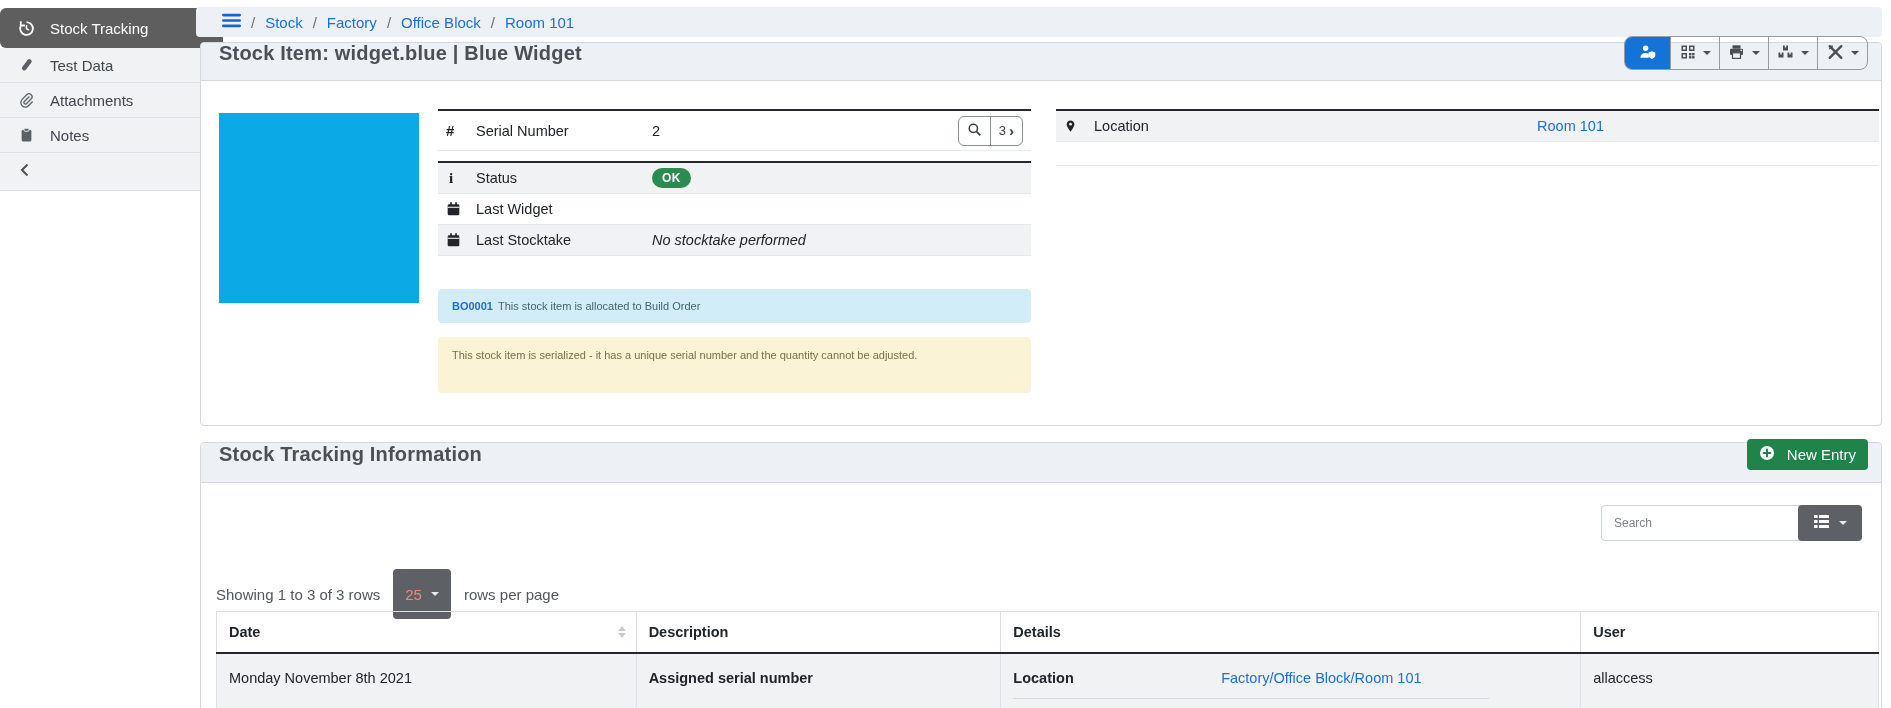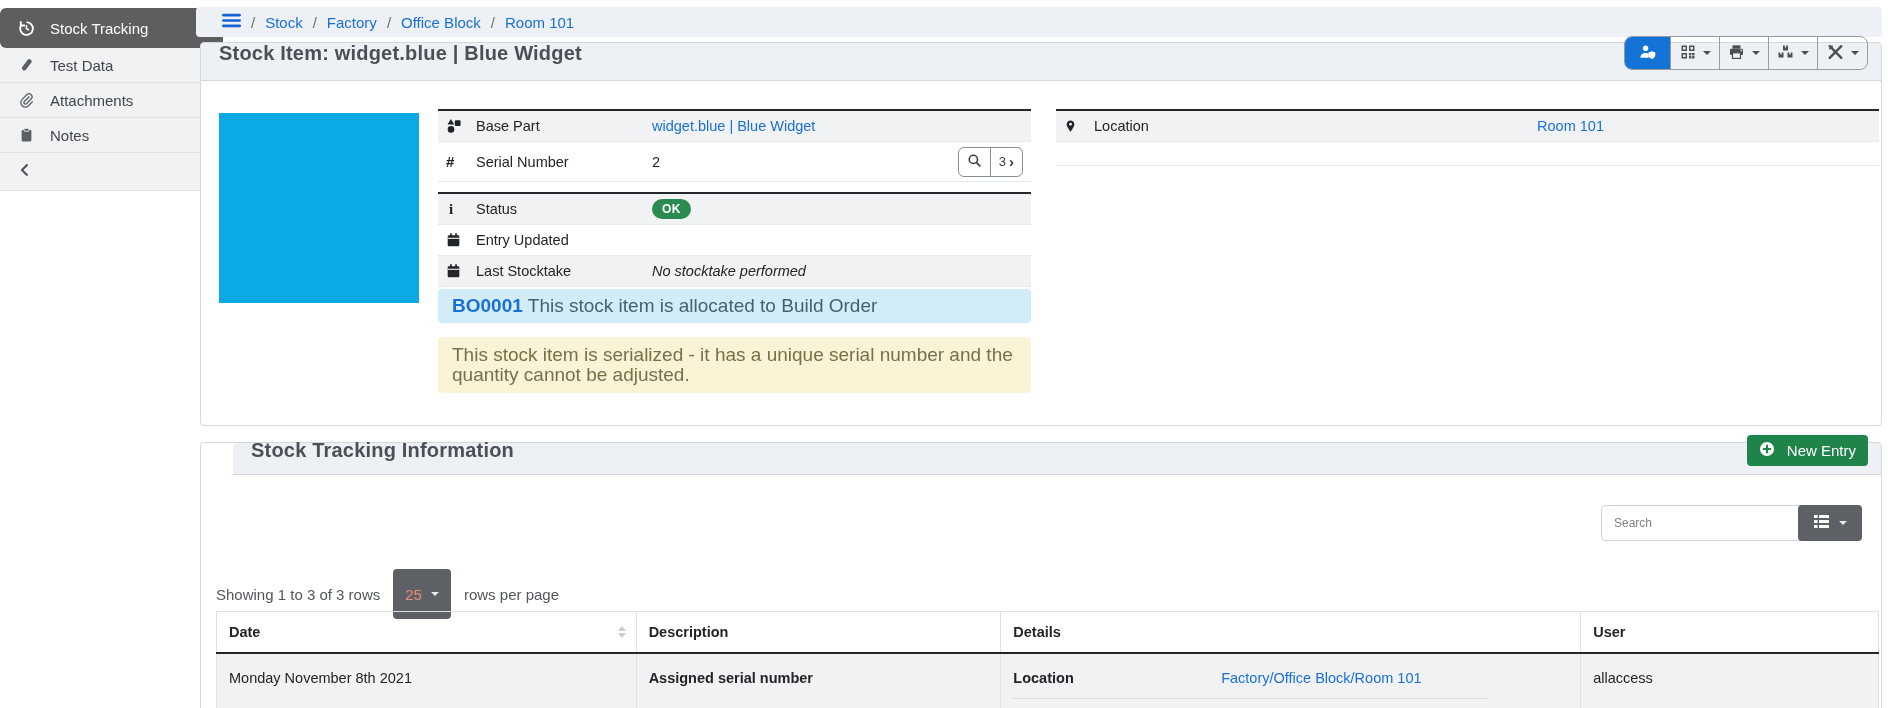--- a/index.html
+++ b/index.html
@@ -47,21 +47,21 @@
     position:absolute; left:200px; width:1682px;
     background:#fff; border:1px solid #d4d8dc; border-radius:4px;
   }
   #card-item  { top:42px;  height:384px; }
   #card-track { top:442px; height:330px; }
   .card-header {
     height:38px; background:#edf1f5; border-bottom:1px solid #d4d8dc;
     border-radius:4px 4px 0 0;
     display:flex; align-items:center; padding:0 13px 17px 18px;
   }
-  #card-track .card-header { height:32px;margin-left:32px; }
+  #card-track .card-header { height:40px; }
   .card-title { font-size:20px; font-weight:600; color:#4a5056; letter-spacing:.2px; }
 
   
   .action-group {
     margin-left:auto; display:flex; height:34px;
     border:1px solid #969ca2; border-radius:8px; overflow:hidden;
   }
   .hbtn {
     display:flex; align-items:center; justify-content:center; gap:7px;
     width:49px; color:#4a4f54; border-right:1px solid #969ca2;
@@ -102,21 +102,21 @@
     margin-left:auto; display:flex; height:30px;
     border:1px solid #878e95; border-radius:6px; overflow:hidden; background:#fff;
   }
   .snav-btn {
     display:flex; align-items:center; justify-content:center; gap:3px;
     padding:0 8px; font-size:13px; color:#3c4146; cursor:pointer;
   }
   .snav-btn + .snav-btn { border-left:1px solid #878e95; }
   .snav-chev { font-size:15px; font-weight:700; line-height:1; }
 
-  .alert { position:absolute; left:237px; width:593px; border-radius:4px; font-size:19px; }
+  .alert { position:absolute; left:237px; width:593px; border-radius:4px; font-size:11px; }
   .alert-info {
     top:246px; height:34px; display:flex; align-items:center; gap:5px;
     background:#d2edf8; color:#44636f; padding:0 14px;
   }
   .alert-info a { color:#1a6fd8; font-weight:700; }
   .alert-warn {
     top:294px; height:56px; background:#fbf3d5; color:#7a7048;
     padding:8px 14px; line-height:20px;
   }
 
@@ -303,31 +303,20 @@
         </span>
         <span class="caret"></span>
       </div>
     </div>
   </div>
 
   <div class="thumb"></div>
 
   <div class="details-left">
     <div class="dtable">
-      <div class="drow striped">
-        <span class="dicon">
-          <svg width="16" height="16" viewBox="0 0 16 16" fill="currentColor">
-              <path d="M1.5 6.5 4.9 1l3.4 5.5z"></path>
-              <rect x="8.8" y="2.2" width="5.8" height="5.8" rx="1"></rect>
-              <circle cx="5" cy="11.4" r="3.3"></circle>
-            </svg>
-        </span>
-        <span class="dlabel">Base Part</span>
-        <span class="dvalue"><a>widget.blue | Blue Widget</a></span>
-      </div>
       <div class="drow tall">
         <span class="dicon hash-glyph">#</span>
         <span class="dlabel">Serial Number</span>
         <span class="dvalue">2</span>
         <div class="serial-nav">
           <div class="snav-btn">
             <span>
               <svg width="15" height="15" viewBox="0 0 16 16">
                   <circle cx="6.8" cy="6.8" r="4.4" fill="none" stroke="#3c4146" stroke-width="1.7"></circle>
                   <line x1="10.2" y1="10.2" x2="14.2" y2="14.2" stroke="#3c4146" stroke-width="1.9"></line>
@@ -350,21 +339,21 @@
       </div>
       <div class="drow">
         <span class="dicon">
           <svg width="15" height="16" viewBox="0 0 16 16">
               <rect x="1.8" y="3" width="12.4" height="11.6" rx="1.4" fill="currentColor"></rect>
               <rect x="4.4" y="0.8" width="1.8" height="3.4" fill="currentColor"></rect>
               <rect x="9.8" y="0.8" width="1.8" height="3.4" fill="currentColor"></rect>
               <rect x="1.8" y="5.6" width="12.4" height="1.1" fill="#fff"></rect>
             </svg>
         </span>
-        <span class="dlabel">Entry Updated</span>
+        <span class="dlabel">Last Widget</span>
       </div>
       <div class="drow striped">
         <span class="dicon">
           <svg width="15" height="16" viewBox="0 0 16 16">
               <rect x="1.8" y="3" width="12.4" height="11.6" rx="1.4" fill="currentColor"></rect>
               <rect x="4.4" y="0.8" width="1.8" height="3.4" fill="currentColor"></rect>
               <rect x="9.8" y="0.8" width="1.8" height="3.4" fill="currentColor"></rect>
               <rect x="1.8" y="5.6" width="12.4" height="1.1" fill="#fff"></rect>
             </svg>
         </span>

